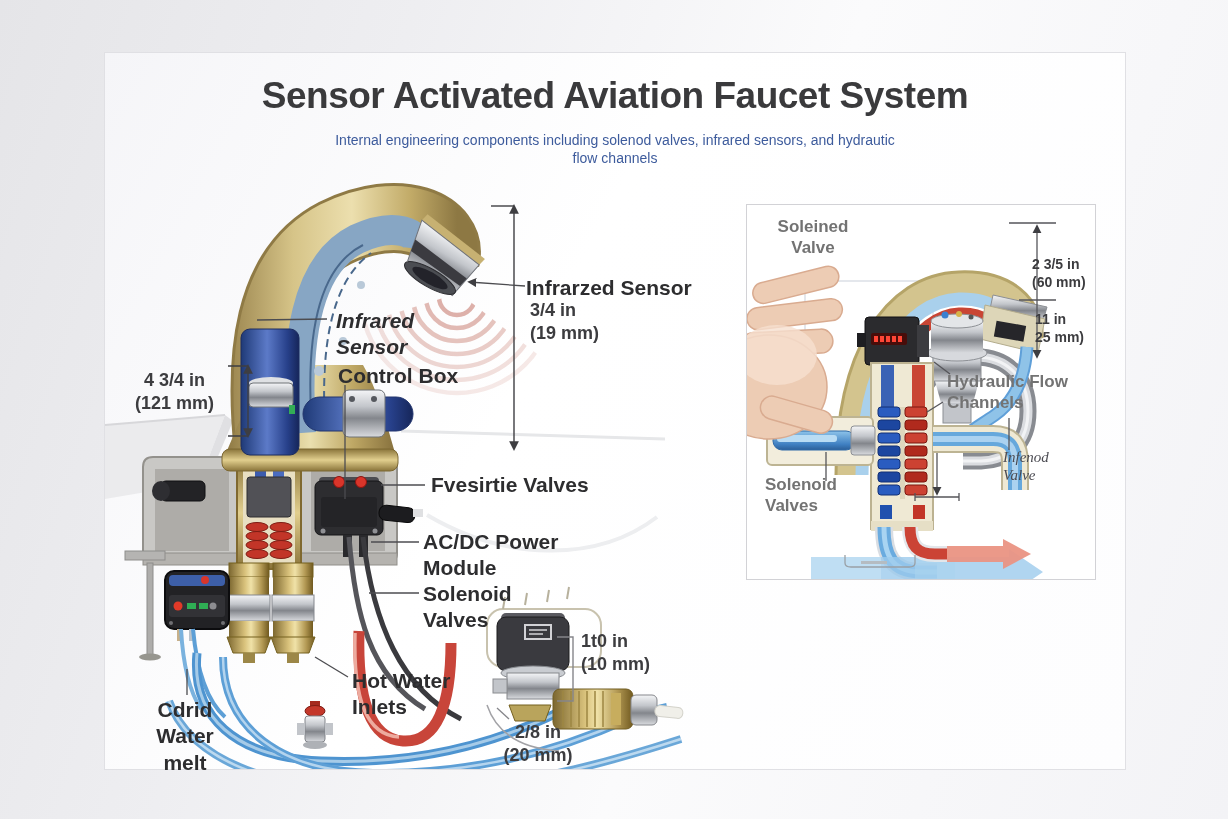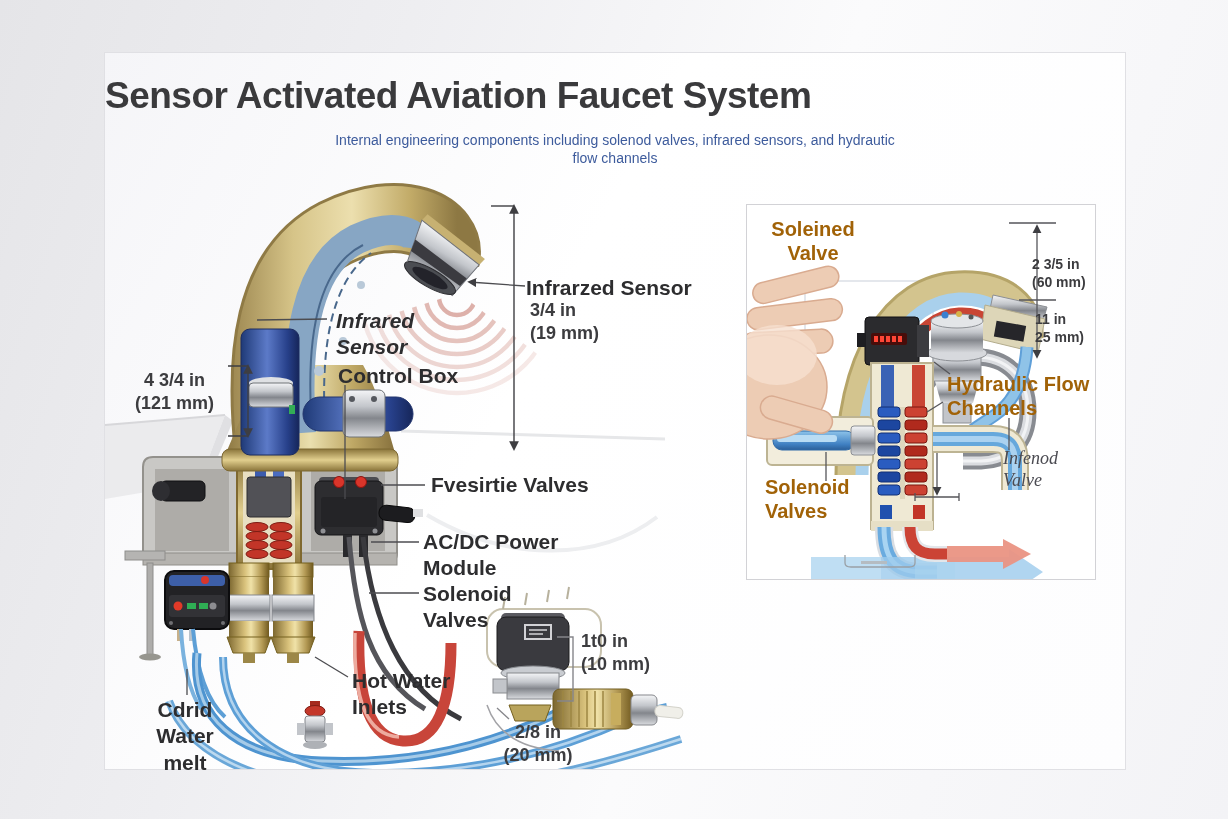--- a/index.html
+++ b/index.html
@@ -2,34 +2,34 @@
 <html><head>
 <meta charset="utf-8">
 <style>
   html,body{margin:0;padding:0;background:#dddde0;}
   .stage{position:relative;width:1228px;height:819px;overflow:hidden;
     background:linear-gradient(108deg,#e5e5e8 0%,#eeeef1 28%,#fbfbfc 58%,#f3f3f6 100%);
     font-family:"Liberation Sans",sans-serif;}
   .card{position:absolute;left:104px;top:52px;width:1020px;height:716px;
     background:linear-gradient(118deg,#f5f5f8,#ffffff 42%,#fdfdfe);
     border:1px solid #e0e0e4;}
-  .title{position:absolute;top:22px;left:0;width:100%;margin:0;text-align:left;
+  .title{position:absolute;top:22px;left:0;width:100%;margin:0;text-align:center;
     font-size:37px;font-weight:700;letter-spacing:-0.5px;color:#3a3a3c;}
   .subtitle{position:absolute;top:78px;left:0;width:100%;text-align:center;
     font-size:14px;font-weight:500;line-height:1.32;color:#3d5b9c;white-space:pre-line;}
   svg.main{position:absolute;left:0;top:0;width:1020px;height:716px;}
   .lbl{position:absolute;font-size:21px;font-weight:700;color:#2d2d2f;line-height:1.25;white-space:pre-line;}
   .dim{position:absolute;font-size:18px;font-weight:600;color:#3c3c3f;line-height:1.3;white-space:pre-line;}
   .center{text-align:center;}
   .inset{position:absolute;left:641px;top:151px;width:348px;height:374px;
     background:#ffffff;border:1px solid #d2d2d6;overflow:hidden;}
   .inset svg{position:absolute;left:0;top:0;width:348px;height:374px;}
-  .ins-lbl{position:absolute;font-size:20px;font-weight:700;color:#a16207;line-height:1.22;white-space:pre-line;}
+  .ins-lbl{position:absolute;font-size:17px;font-weight:700;color:#737373;line-height:1.22;white-space:pre-line;}
   .ins-dim{position:absolute;font-size:14px;font-weight:600;color:#3c3c3f;line-height:1.3;white-space:pre-line;}
-  .italic-lbl{position:absolute;font-size:18px;font-style:italic;font-weight:500;color:#4b4b52;
+  .italic-lbl{position:absolute;font-size:15px;font-style:italic;font-weight:500;color:#4b4b52;
     font-family:"Liberation Serif",serif;line-height:1.2;white-space:pre-line;}
 </style>
 </head>
 <body>
 
 <div class="stage">
   <div class="card">
 
     <h1 class="title">Sensor Activated Aviation Faucet System</h1>
     <div class="subtitle">Internal engineering components including solenod valves, infrared sensors, and hydrautic

